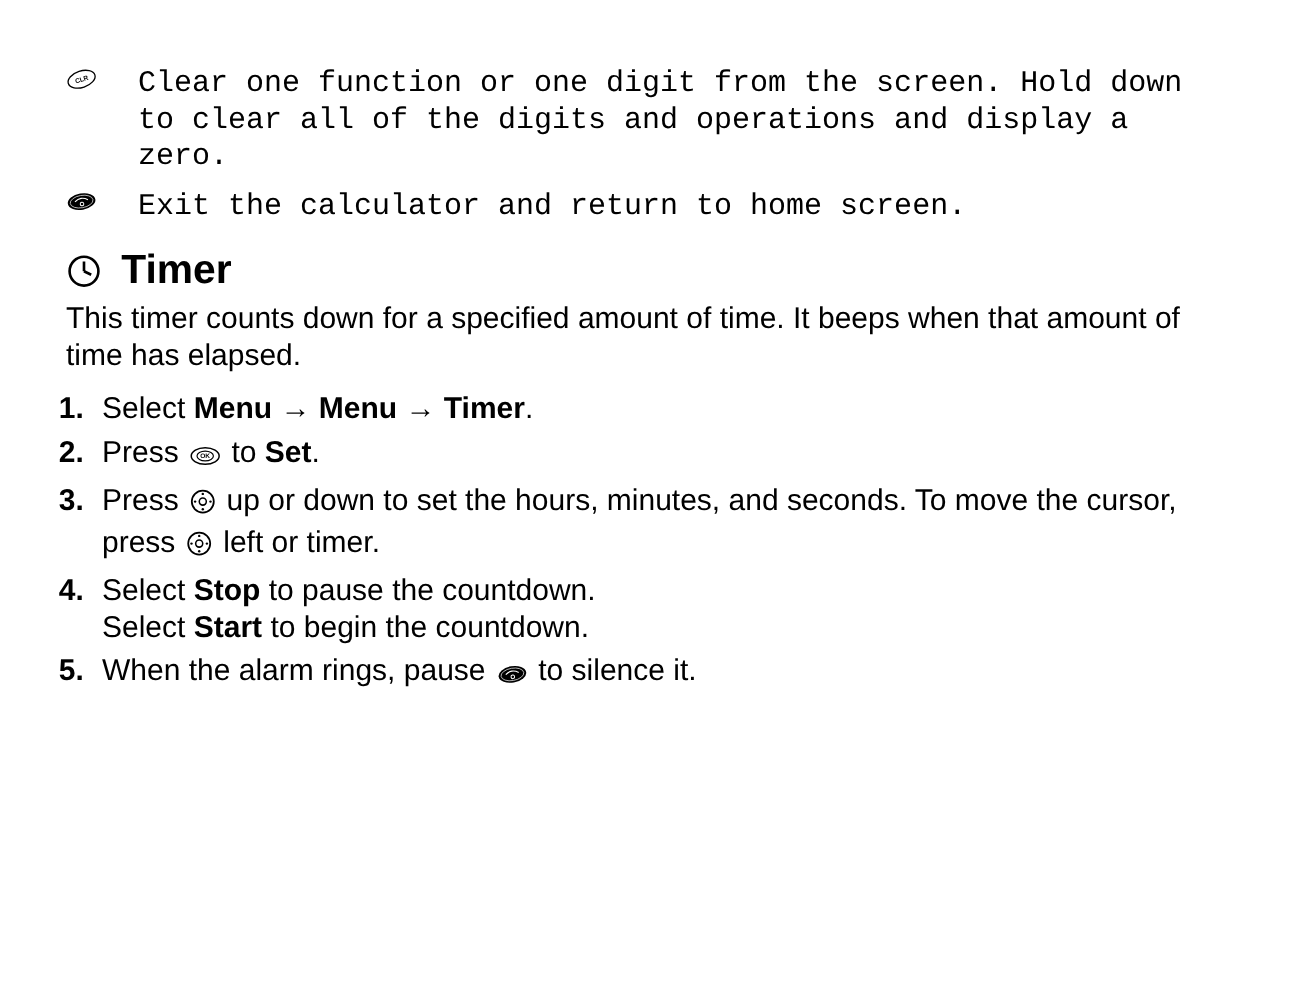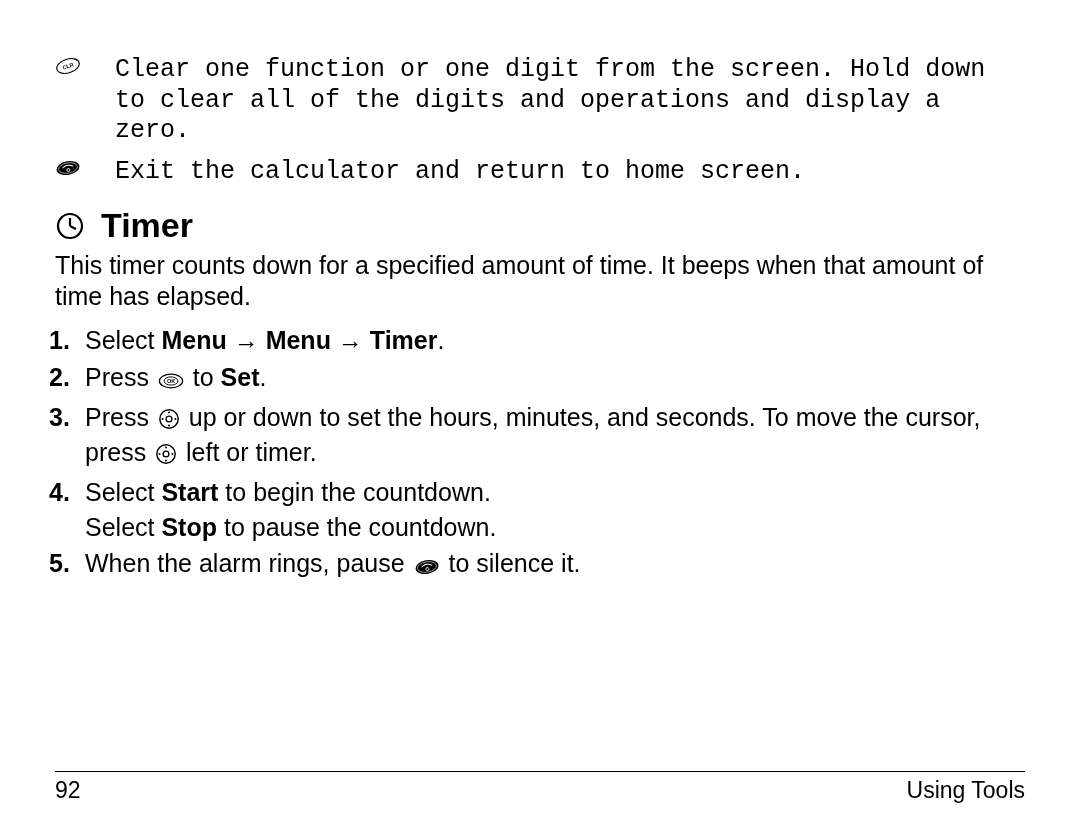--- a/index.html
+++ b/index.html
@@ -168,38 +168,34 @@
           <circle cx="12" cy="12" r="3.2" fill="none" stroke="#000" stroke-width="1.4"></circle>
           <circle cx="12" cy="5" r="1.1" fill="#000"></circle>
             <circle cx="12" cy="19" r="1.1" fill="#000"></circle>
           <circle cx="5" cy="12" r="1.1" fill="#000"></circle>
             <circle cx="19" cy="12" r="1.1" fill="#000"></circle>
         </svg>
       </span>
       <span> left or timer.</span>
     </li>
     <li>
+      <span class="li-line" style="margin-top:4px;">
+        <span>Select </span><span class="b">Stop</span><span> to pause the countdown.</span>
+      </span>
       <span class="li-line">
         <span>Select </span><span class="b">Start</span><span> to begin the countdown.</span>
-      </span>
-      <span class="li-line" style="margin-top:4px;">
-        <span>Select </span><span class="b">Stop</span><span> to pause the countdown.</span>
       </span>
     </li>
     <li>
       <span>When the alarm rings, pause </span>
       <span class="inline-icon">
         <svg width="26" height="18" viewBox="0 0 38 24">
           <ellipse cx="19" cy="12" rx="17" ry="10" fill="#000" transform="rotate(-10 19 12)"></ellipse>
           <ellipse cx="19" cy="12" rx="14" ry="7.5" fill="none" stroke="#fff" stroke-width="0.8" transform="rotate(-10 19 12)"></ellipse>
           <path d="M11 11 q4 -3 8 -3 q4 0 8 3" fill="none" stroke="#fff" stroke-width="1.4" transform="rotate(-10 19 12)"></path>
           <circle cx="19" cy="15" r="2.2" fill="none" stroke="#fff" stroke-width="1.2" transform="rotate(-10 19 12)"></circle>
         </svg>
       </span>
       <span> to silence it.</span>
     </li>
   </ol>
 
-  <div class="footer">
-    <span>92</span>
-    <span>Using Tools</span>
-  </div>
 </div>
 
 </body></html>

